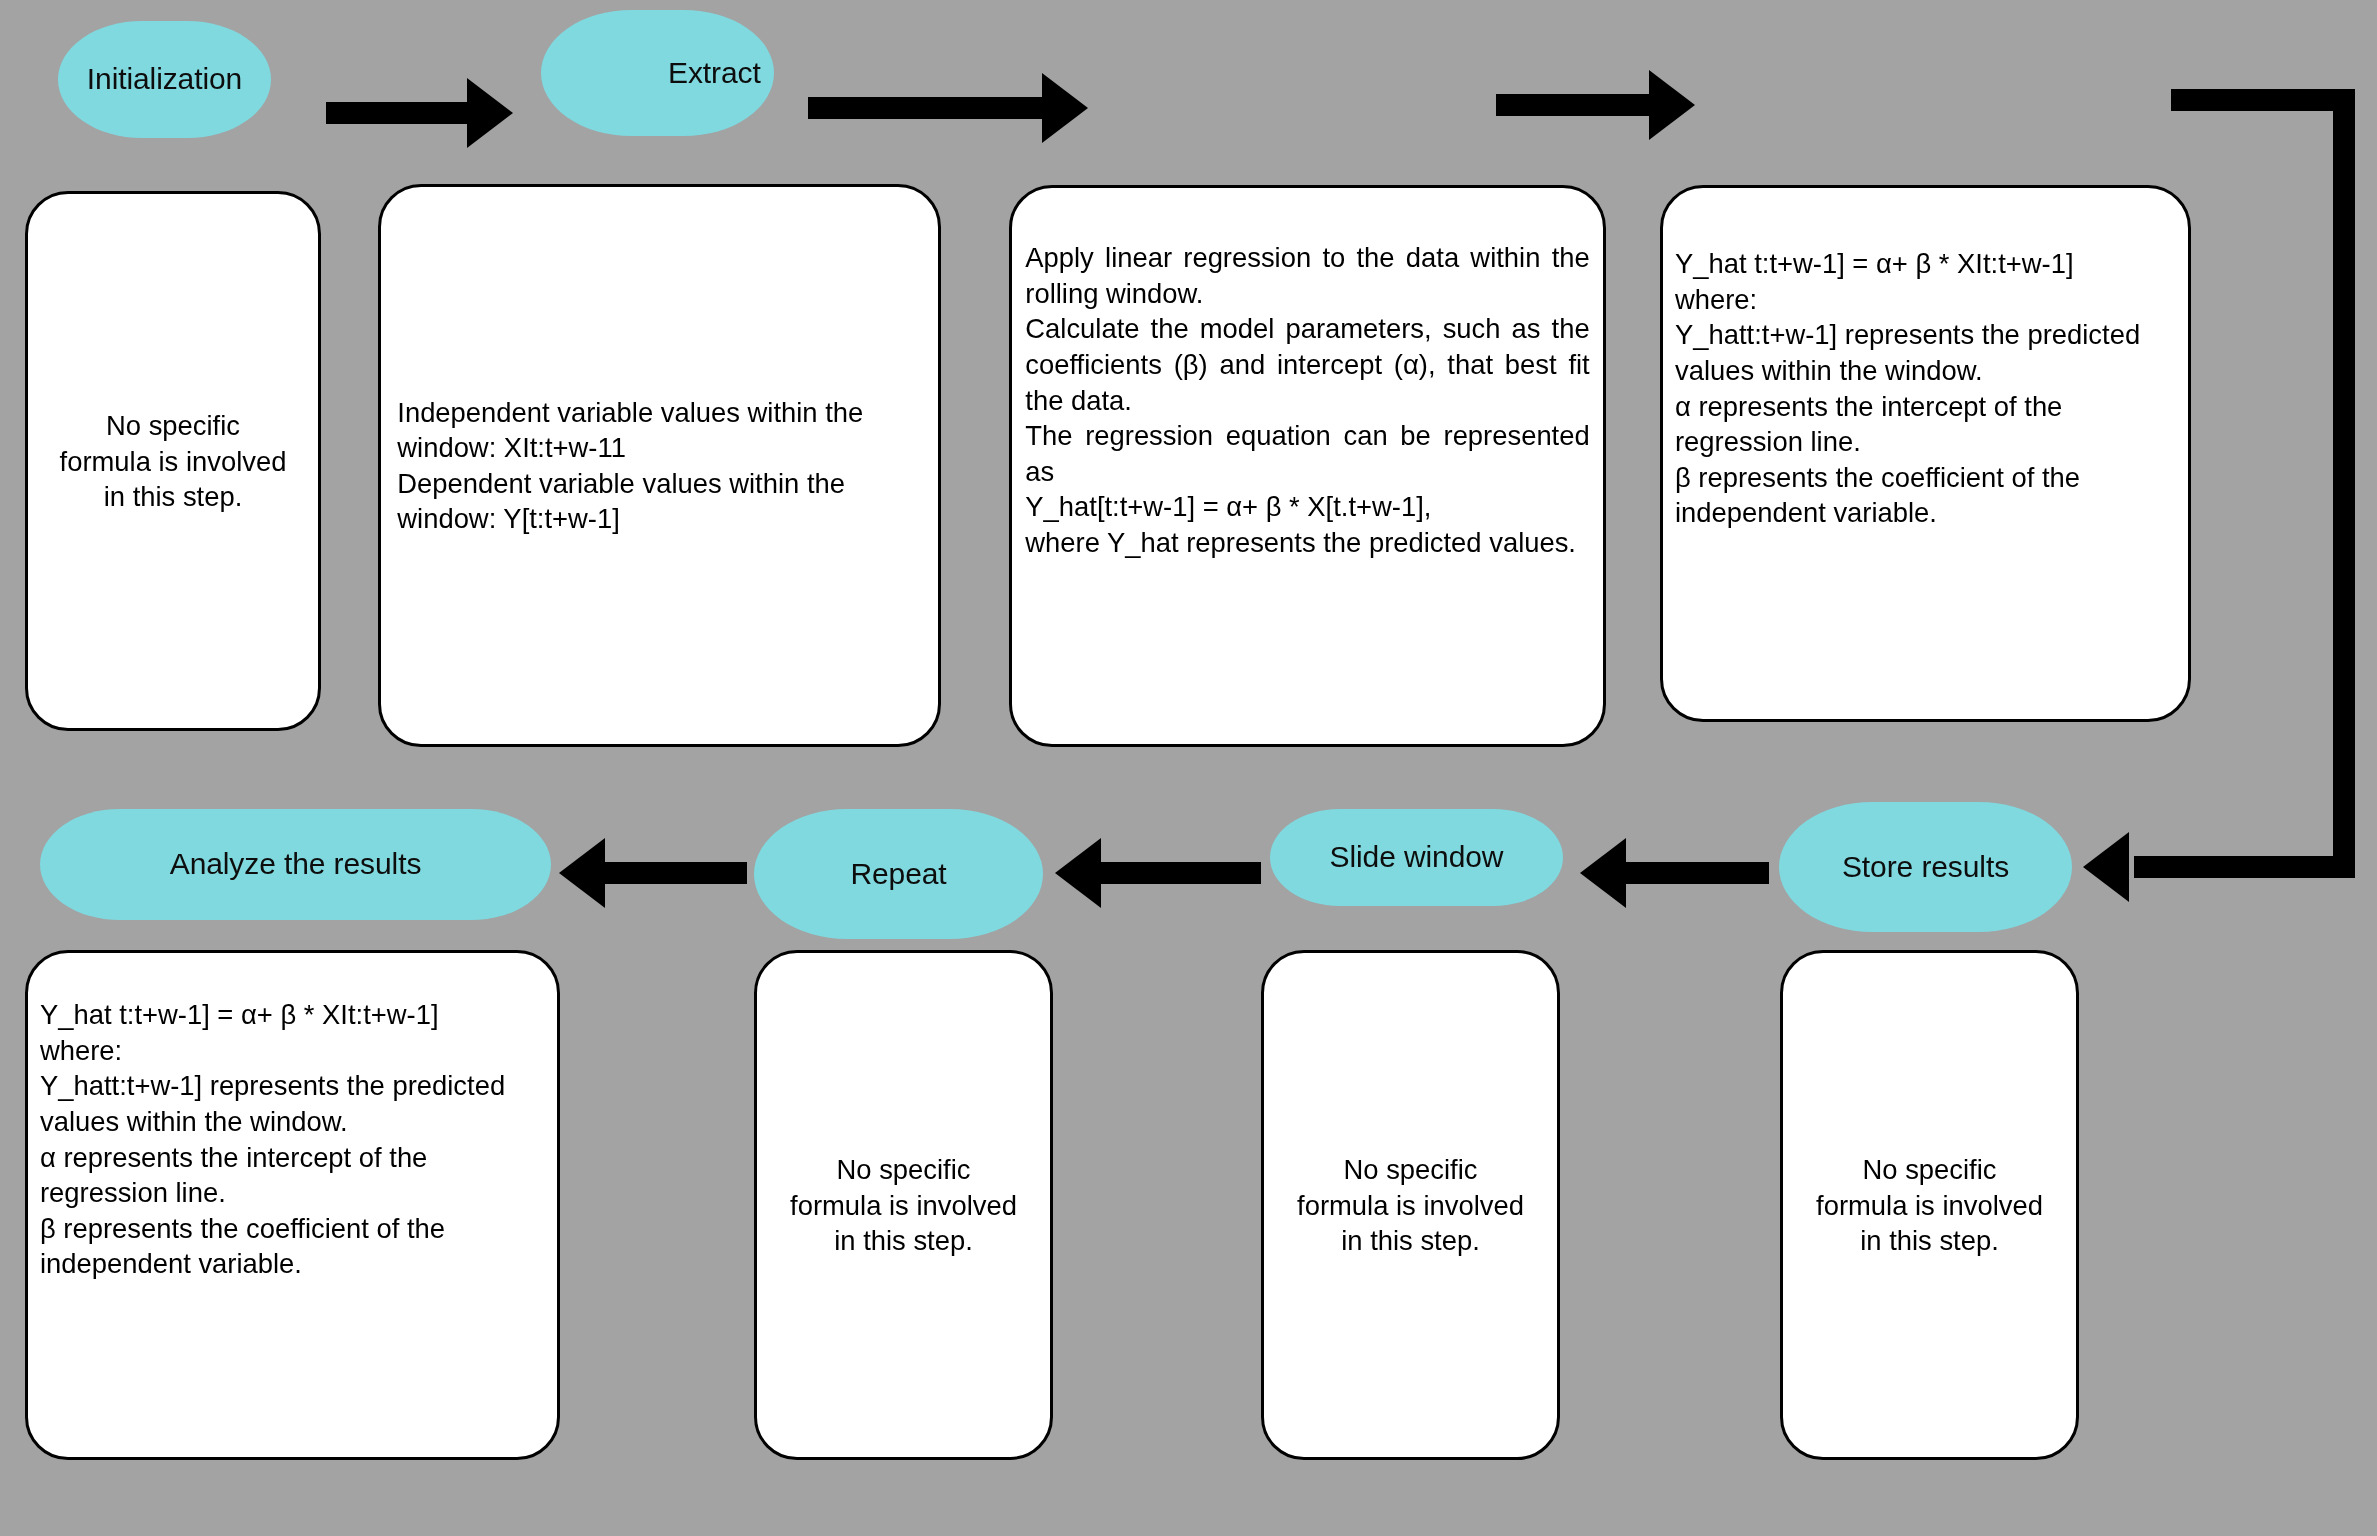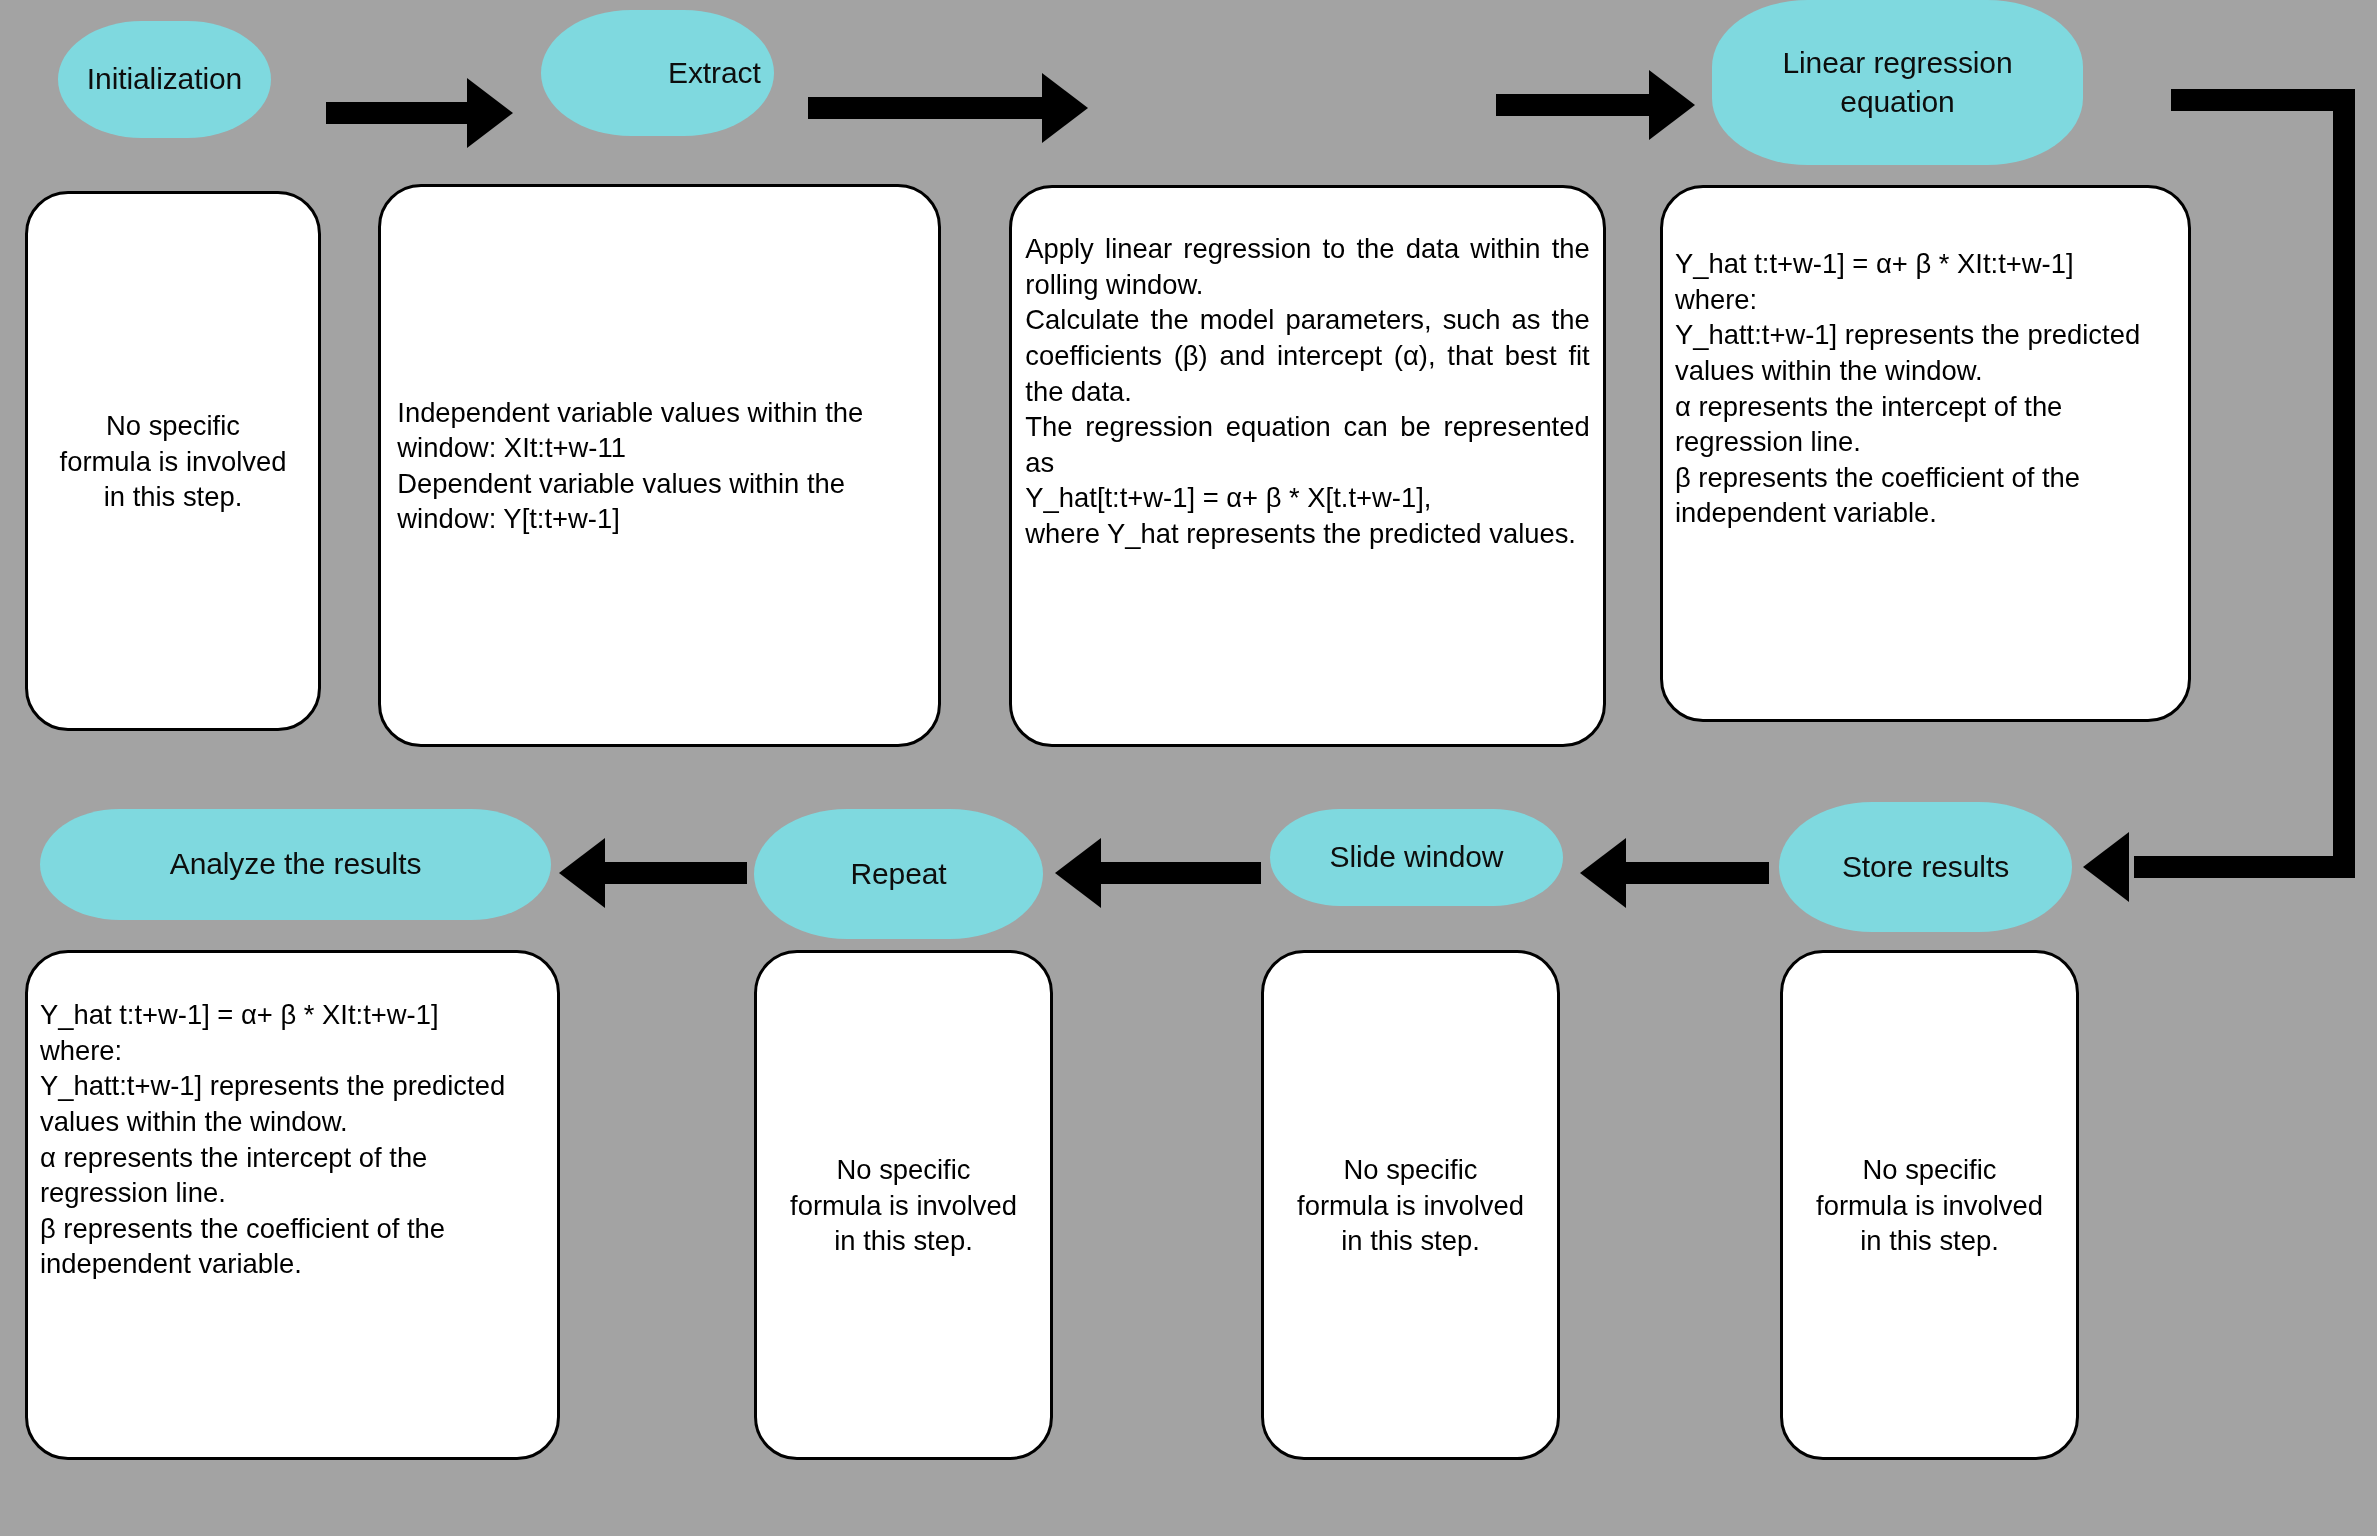--- a/index.html
+++ b/index.html
@@ -99,23 +99,20 @@
 
   <div class="pill" style="left:58px; top:21px; width:213px; height:117px;">
     <span>Initialization</span>
   </div>
 
   <div class="pill" style="left:541px; top:10.4px; width:233px; height:126px;justify-content:flex-end;">
     <span>Extract</span>
   </div>
 
 
-  <div class="pill" style="left:1712px; top:0px; width:371px; height:165px;">
-    <span>Linear regression equation</span>
-  </div>
 
   <div class="arrow right" style="left:326px; top:113px; width:187px;">
     <div class="shaft" style="left:0; width:142px;"></div>
     <div class="head" style="left:141px;"></div>
   </div>
 
   <div class="arrow right" style="left:808px; top:108px; width:282px;">
     <div class="shaft" style="left:0; width:236px;"></div>
     <div class="head" style="left:234px;"></div>
   </div>
@@ -137,21 +134,21 @@
 formula is involved
 in this step.</div>
   </div>
 
   <div class="card v-center align-left" style="left:378px; top:184px; width:563px; height:563px;padding-left:37px;">
     <div class="inner" style="padding:0 16.3px;">Independent variable values within the window: XIt:t+w-11
 Dependent variable values within the window: Y[t:t+w-1]</div>
   </div>
 
   <div class="card align-just" style="left:1009px; top:185px; width:597px; height:562px;">
-    <div class="inner" style="top:43px; padding:0 13.3px;">Apply linear regression to the data within the rolling window.
+    <div class="inner" style="top:52px; padding:0 13.3px;">Apply linear regression to the data within the rolling window.
 Calculate the model parameters, such as the coefficients (β) and intercept (α), that best fit the data.
 The regression equation can be represented as
 Y_hat[t:t+w-1] = α+ β * X[t.t+w-1],
 where Y_hat represents the predicted values.</div>
   </div>
 
   <div class="card align-left" style="left:1660px; top:185px; width:531px; height:537px;">
     <div class="inner" style="top:58px; padding:0 12px;">Y_hat t:t+w-1] = α+ β * XIt:t+w-1]
 where:
 Y_hatt:t+w-1] represents the predicted values within the window.

